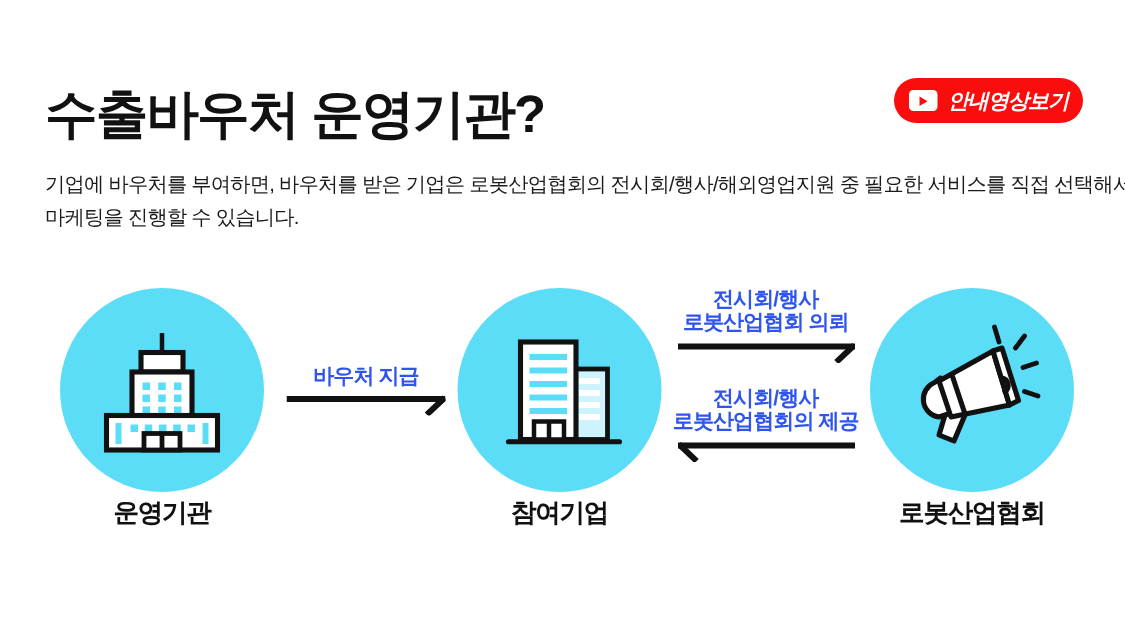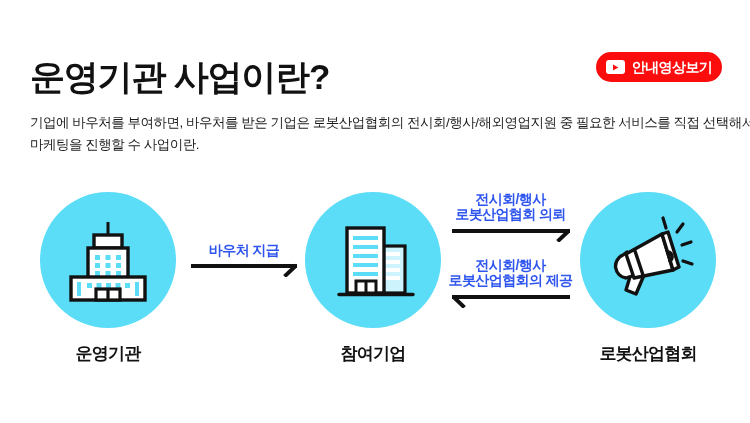--- a/index.html
+++ b/index.html
@@ -26,40 +26,40 @@
     display:flex;align-items:center;justify-content:center;
     gap:7px;cursor:pointer;border:none;padding:0;
   }
   .play-badge{
     width:19px;height:14px;background:#ffffff;border-radius:3px;
     display:flex;align-items:center;justify-content:center;flex:none;
   }
   .play-badge svg{display:block;}
   .video-btn-label{
     color:#ffffff;font-size:14px;font-weight:bold;letter-spacing:-0.6px;
-    white-space:nowrap;line-height:1;
+    white-space:nowrap;line-height:1;font-style:italic;
   }
 
   
   .lead{
     position:absolute;left:30px;top:112px;width:700px;
     font-size:13.5px;line-height:22px;letter-spacing:-0.5px;
     color:#1b1b1b;
   }
   .lead-line{display:block;white-space:nowrap;}
 
   
   .node{position:absolute;width:136px;text-align:center;}
   .node .bubble{
     width:136px;height:136px;border-radius:50%;
     background:#5bddf8;
     display:flex;align-items:center;justify-content:center;
   }
   .node .node-label{
-    margin-top:14px;font-size:17px;font-weight:bold;
+    margin-top:2px;font-size:17px;font-weight:bold;
     letter-spacing:-0.8px;color:#111111;white-space:nowrap;
   }
   #node-agency{left:40px;top:192px;}
   #node-company{left:305px;top:192px;}
   #node-association{left:580px;top:192px;}
 
   
   .conn{position:absolute;}
   .conn-caption{
     font-size:14px;font-weight:bold;color:#2f55ef;
@@ -72,34 +72,34 @@
   #conn-request .conn-caption{margin-bottom:6px;}
   #conn-provide{left:448px;top:258px;width:125px;}
   #conn-provide .conn-caption{margin-bottom:6px;}
   .arrow-svg{display:block;margin:0 auto;}
 </style>
 </head>
 <body>
 
 <div id="page">
 
-  <h1 class="title">운영기관 사업이란?</h1>
+  <h1 class="title">수출바우처 운영기관?</h1>
 
   <button class="video-btn">
     <span class="play-badge">
       <svg width="9" height="9" viewBox="0 0 9 9" aria-hidden="true">
         <polygon points="2,1.4 7.4,4.5 2,7.6" fill="#fb0d0d"></polygon>
       </svg>
     </span>
     <span class="video-btn-label">안내영상보기</span>
   </button>
 
   <div class="lead">
     <span class="lead-line">기업에 바우처를 부여하면, 바우처를 받은 기업은 로봇산업협회의 전시회/행사/해외영업지원 중 필요한 서비스를 직접 선택해서 수출</span>
-    <span class="lead-line">마케팅을 진행할 수 사업이란.</span>
+    <span class="lead-line">마케팅을 진행할 수 있습니다.</span>
   </div>
 
   <div class="node" id="node-agency">
     <div class="bubble">
       <svg width="92" height="92" viewBox="0 0 92 92" aria-hidden="true">
 
         <line x1="46" y1="8" x2="46" y2="21" stroke="#111" stroke-width="3"></line>
 
         <rect x="32" y="21" width="28" height="13" fill="#fff" stroke="#111" stroke-width="3.4"></rect>
 

